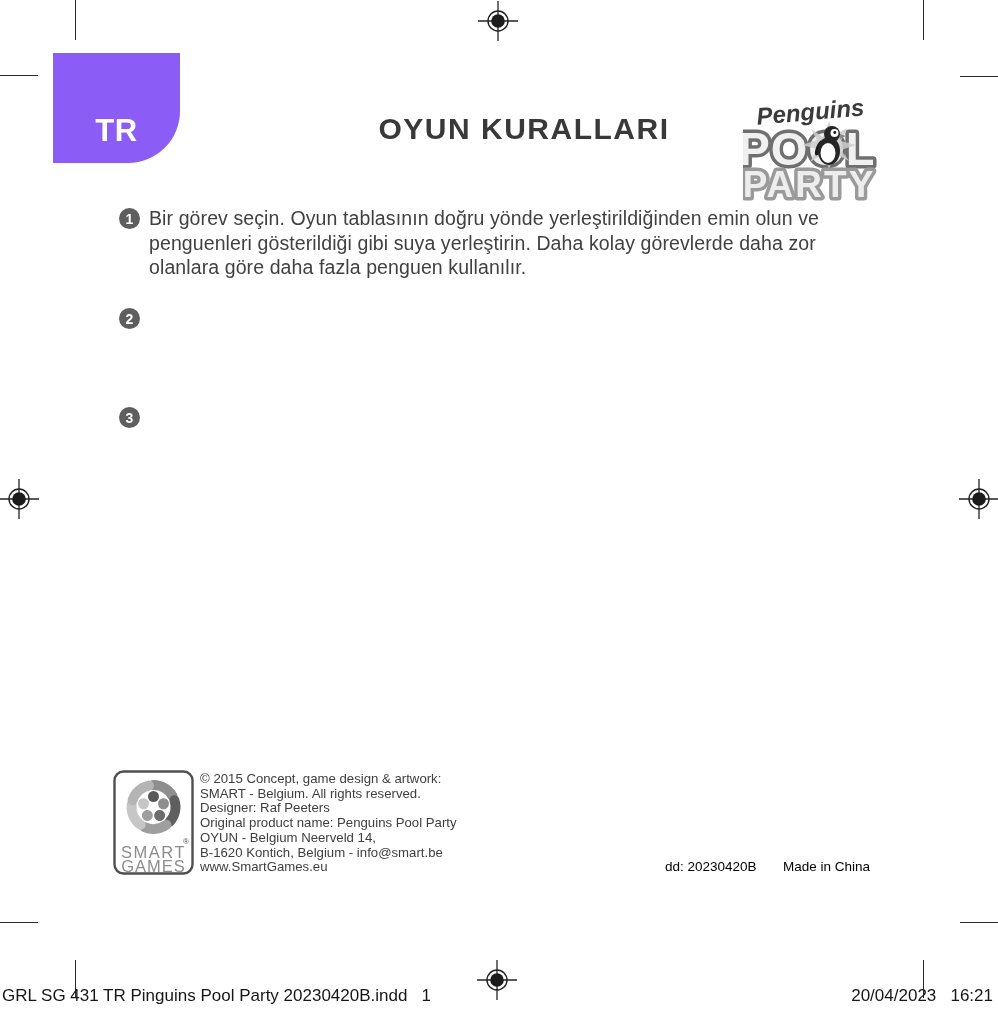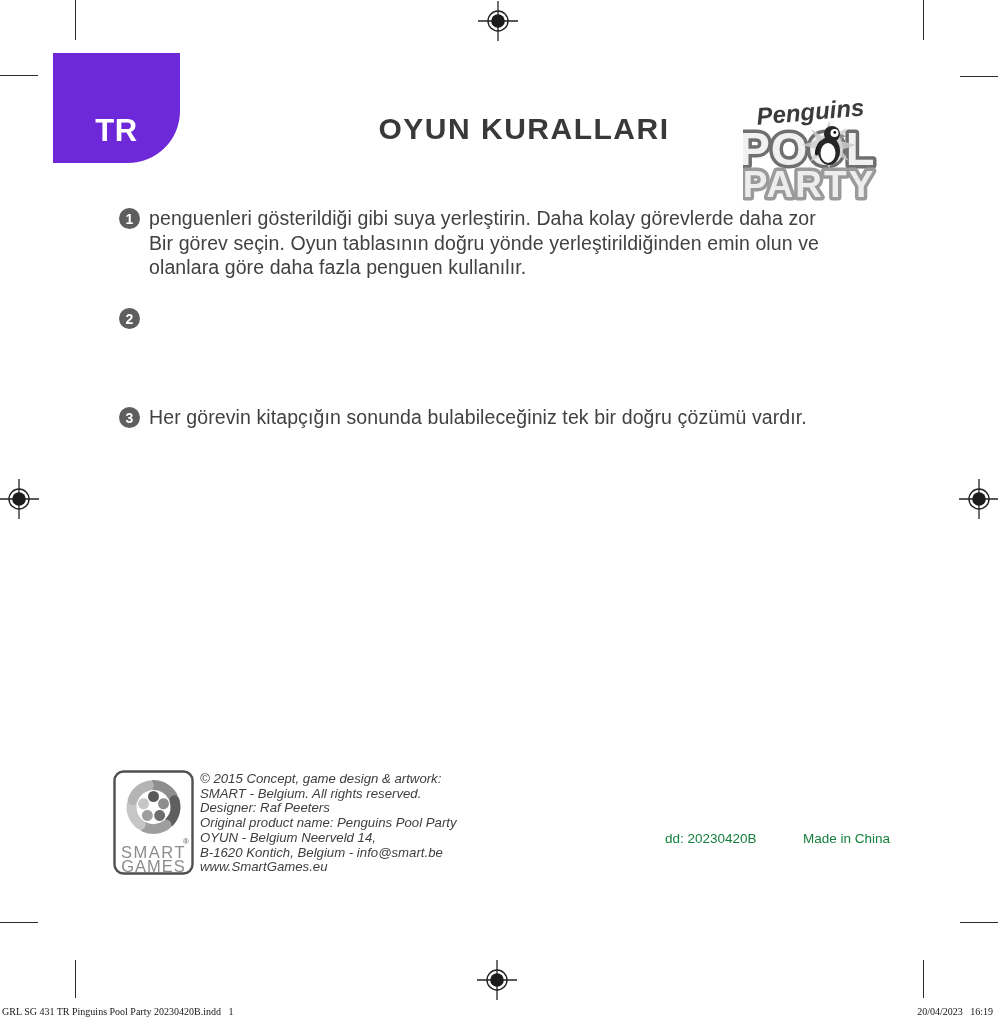--- a/index.html
+++ b/index.html
@@ -10,21 +10,21 @@
     color:#3f3f3f;
   }
   
   .cropmark{position:absolute;background:#2a2a2a;}
   .cropmark.v{width:1px;height:40px;}
   .cropmark.h{height:1px;width:38px;}
   .regmark{position:absolute;width:44px;height:44px;}
   
   .lang-tab{
     position:absolute;left:53px;top:53px;width:127px;height:110px;
-    background:#6d28d9;border-bottom-right-radius:52px;
+    background:#8b5cf6;border-bottom-right-radius:52px;
     display:flex;justify-content:center;align-items:flex-end;
     padding-bottom:14px;box-sizing:border-box;
   }
   .lang-tab span{color:#ffffff;font-size:31px;font-weight:bold;letter-spacing:.5px;}
   
   .page-title{
     position:absolute;left:100px;top:112px;width:848px;
     text-align:center;font-size:30px;font-weight:bold;
     letter-spacing:1.5px;color:#393939;
   }
@@ -36,27 +36,27 @@
     flex:0 0 auto;width:21px;height:21px;border-radius:50%;
     background:#5e5e5e;color:#ffffff;font-size:14px;font-weight:bold;
     display:flex;align-items:center;justify-content:center;
     margin-right:9px;margin-top:2px;
   }
   .itext{font-size:19.5px;line-height:24.6px;color:#414141;letter-spacing:.1px;}
   
   .sg-logo{position:absolute;left:113px;top:770px;width:81px;height:105px;}
   .colophon-text{
     position:absolute;left:200px;top:772px;
-    font-size:13.2px;line-height:14.7px;color:#3e3e3e;font-style:italic;
+    font-size:13.2px;line-height:14.7px;color:#3e3e3e;
   }
-  .dd-line{position:absolute;top:831px;font-size:13.5px;color:#15803d;}
+  .dd-line{position:absolute;top:859px;font-size:13.5px;color:#000000;}
   .dd-code{left:665px;}
-  .made-in{left:783px;margin-left:20px;}
+  .made-in{left:783px;}
   
-  .slug{position:absolute;bottom:7px;font-size:10px;color:#161616;white-space:pre;font-family:Liberation Serif, serif;}
+  .slug{position:absolute;bottom:18px;font-size:17px;color:#161616;white-space:pre;}
   .slug.left{left:2px;}
   .slug.right{right:5px;}
 </style>
 </head>
 <body>
 
 <div class="cropmark v" style="left:75px;top:0;"></div>
 <div class="cropmark h" style="left:0;top:75px;"></div>
 <div class="cropmark v" style="left:923px;top:0;"></div>
 <div class="cropmark h" style="left:960px;top:76px;"></div>
@@ -115,38 +115,35 @@
   <text x="68" y="21" text-anchor="middle" font-family="Liberation Sans, sans-serif" font-size="24" font-weight="bold" font-style="italic" transform="rotate(-5 68 21)" fill="#3b3b3b" stroke="#ffffff" stroke-width="4" stroke-linejoin="round" style="paint-order:stroke">Penguins</text>
 
   <text x="66" y="98" text-anchor="middle" font-family="Liberation Sans, sans-serif" font-size="37" font-weight="bold" letter-spacing="2" fill="#ededed" stroke="#9a9a9a" stroke-width="7" stroke-linejoin="round" style="paint-order:stroke">PARTY</text>
 </svg>
 
 <div class="instruction" style="top:206px;">
   <div class="badge">
     <span>1</span>
   </div>
   <div class="itext">
+    <div>Bir görev seçin. Oyun tablasının doğru yönde yerleştirildiğinden emin olun ve</div>
     <div>penguenleri gösterildiği gibi suya yerleştirin. Daha kolay görevlerde daha zor</div>
-    <div>Bir görev seçin. Oyun tablasının doğru yönde yerleştirildiğinden emin olun ve</div>
     <div>olanlara göre daha fazla penguen kullanılır.</div>
   </div>
 </div>
 
 <div class="instruction" style="top:306px;">
   <div class="badge">
     <span>2</span>
   </div>
 </div>
 
 <div class="instruction" style="top:405px;">
   <div class="badge">
     <span>3</span>
-  </div>
-  <div class="itext">
-    <div>Her görevin kitapçığın sonunda bulabileceğiniz tek bir doğru çözümü vardır.</div>
   </div>
 </div>
 
 <svg class="sg-logo" viewBox="0 0 81 105">
   <rect x="1.5" y="1.5" width="78" height="102" rx="9" fill="#ffffff" stroke="#4f4f4f" stroke-width="2.4"></rect>
   <g transform="translate(40.5,37)">
     <g transform="rotate(0)">
       <path d="M 0,-22 A 22 22 0 0 1 19,-11" stroke="#8e8e8e" stroke-width="10" fill="none" stroke-linecap="round"></path>
       <circle cx="0" cy="-10.5" r="5.5" fill="#5a5a5a"></circle>
     </g>
@@ -179,13 +176,13 @@
   <div>Original product name: Penguins Pool Party</div>
   <div>OYUN - Belgium Neerveld 14,</div>
   <div>B-1620 Kontich, Belgium - info@smart.be</div>
   <div>www.SmartGames.eu</div>
 </div>
 
 <span class="dd-line dd-code">dd: 20230420B</span>
 <span class="dd-line made-in">Made in China</span>
 
 <div class="slug left">GRL SG 431 TR Pinguins Pool Party 20230420B.indd   1</div>
-<div class="slug right">20/04/2023   16:19</div>
+<div class="slug right">20/04/2023   16:21</div>
 
 </body></html>

